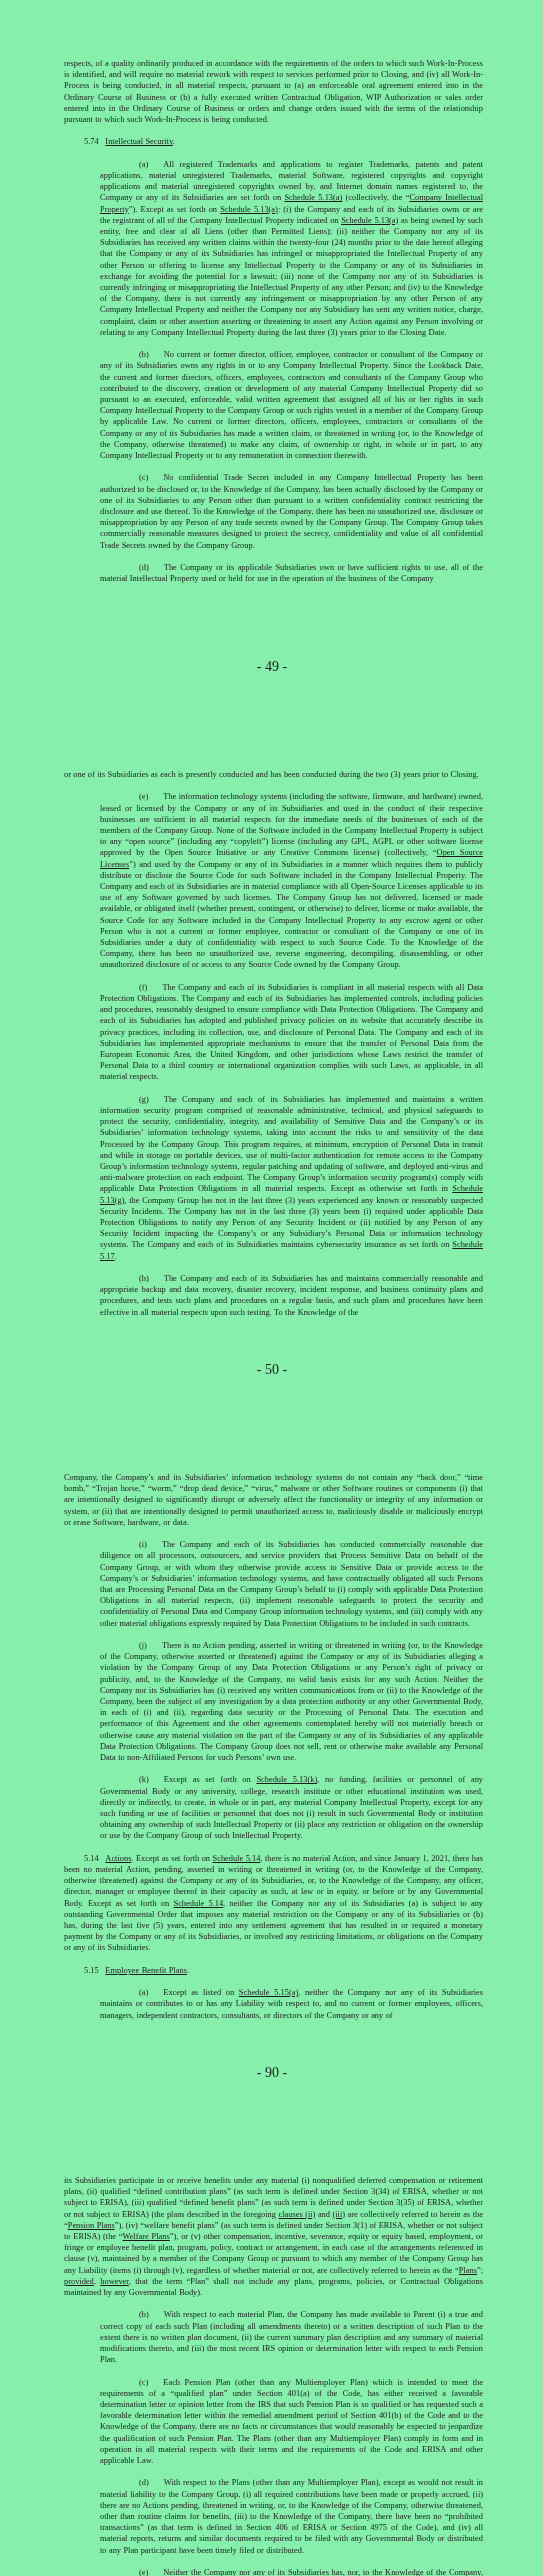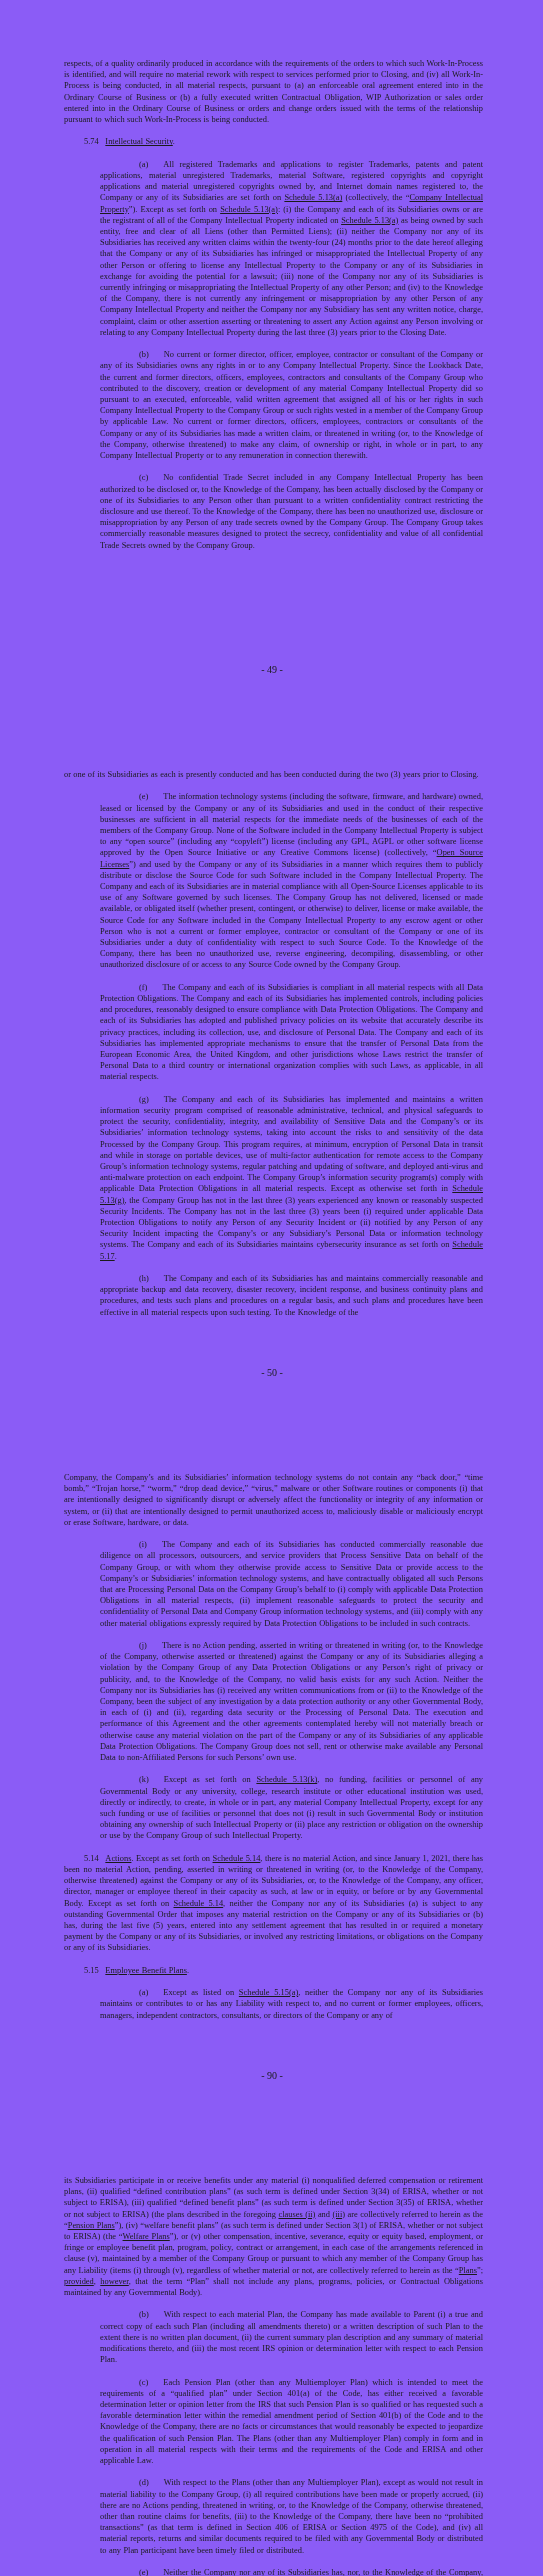--- a/index.html
+++ b/index.html
@@ -1,41 +1,42 @@
 <!DOCTYPE html>
 <html style="font-size:8.2px"><head>
 <meta charset="utf-8">
 <style>
   html,body{margin:0;padding:0;background:#ffffff;}
   body{width:544px;height:2813px;font-family:"Liberation Serif","DejaVu Serif",serif;color:#1b1b1b;}
   .doc{width:544px;}
-  .page{position:relative;height:703px;box-sizing:border-box;padding:66px 61px 0 64px;overflow:hidden;background:#8b5cf6;}
+  .page{position:relative;height:703px;box-sizing:border-box;padding:66px 61px 0 64px;overflow:hidden;background:#86efac;}
   .page:first-child{padding-top:58px;}
   .para{margin:0 0 11.2px 0;font-size:8.4px;line-height:11.2px;text-align:justify;word-spacing:0.3px;}
   .cont{text-indent:0;}
   .heading{text-indent:20px;}
   .section{text-indent:20px;}
   .sub{text-indent:39px;margin-left:36px;}
   .u{text-decoration:underline;text-underline-offset:1px;}
   .tab{display:inline-block;}
   .tab-sm{width:6.7px;}
   .tab-lg{width:15px;}
-  .page-number{position:absolute;left:0;right:0;bottom:28px;text-align:center;font-size:10px;color:#1b1b1b;}
+  .page-number{position:absolute;left:0;right:0;bottom:28px;text-align:center;font-size:14px;color:#1b1b1b;}
 </style>
 </head>
 <body>
 
 <div class="doc">
     <div class="page">
       <div>
         <p class="para cont"><span>respects, of a quality ordinarily produced in accordance with the requirements of the orders to which such Work-In-Process is identified, and will require no material rework with respect to services performed prior to Closing, and (iv) all Work-In-Process is being conducted, in all material respects, pursuant to (a) an enforceable oral agreement entered into in the Ordinary Course of Business or (b) a fully executed written Contractual Obligation, WIP Authorization or sales order entered into in the Ordinary Course of Business or orders and change orders issued with the terms of the relationship pursuant to which such Work-In-Process is being conducted.</span></p>
         <p class="para heading"><span>5.74</span><span class="tab tab-sm"></span><span class="u">Intellectual Security</span><span>.</span></p>
         <p class="para sub"><span>(a)</span><span class="tab tab-lg"></span><span>All registered Trademarks and applications to register Trademarks, patents and patent applications, material unregistered Trademarks, material Software, registered copyrights and copyright applications and material unregistered copyrights owned by, and Internet domain names registered to, the Company or any of its Subsidiaries are set forth on </span><span class="u">Schedule 5.13(a)</span><span> (collectively, the “</span><span class="u">Company Intellectual Property</span><span>”). Except as set forth on </span><span class="u">Schedule 5.13(a)</span><span>: (i) the Company and each of its Subsidiaries owns or are the registrant of all of the Company Intellectual Property indicated on </span><span class="u">Schedule 5.13(a)</span><span> as being owned by such entity, free and clear of all Liens (other than Permitted Liens); (ii) neither the Company nor any of its Subsidiaries has received any written claims within the twenty-four (24) months prior to the date hereof alleging that the Company or any of its Subsidiaries has infringed or misappropriated the Intellectual Property of any other Person or offering to license any Intellectual Property to the Company or any of its Subsidiaries in exchange for avoiding the potential for a lawsuit; (iii) none of the Company nor any of its Subsidiaries is currently infringing or misappropriating the Intellectual Property of any other Person; and (iv) to the Knowledge of the Company, there is not currently any infringement or misappropriation by any other Person of any Company Intellectual Property and neither the Company nor any Subsidiary has sent any written notice, charge, complaint, claim or other assertion asserting or threatening to assert any Action against any Person involving or relating to any Company Intellectual Property during the last three (3) years prior to the Closing Date.</span></p>
         <p class="para sub"><span>(b)</span><span class="tab tab-lg"></span><span>No current or former director, officer, employee, contractor or consultant of the Company or any of its Subsidiaries owns any rights in or to any Company Intellectual Property. Since the Lookback Date, the current and former directors, officers, employees, contractors and consultants of the Company Group who contributed to the discovery, creation or development of any material Company Intellectual Property did so pursuant to an executed, enforceable, valid written agreement that assigned all of his or her rights in such Company Intellectual Property to the Company Group or such rights vested in a member of the Company Group by applicable Law.  No current or former directors, officers, employees, contractors or consultants of the Company or any of its Subsidiaries has made a written claim, or threatened in writing (or, to the Knowledge of the Company, otherwise threatened) to make any claim, of ownership or right, in whole or in part, to any Company Intellectual Property or to any remuneration in connection therewith.</span></p>
         <p class="para sub"><span>(c)</span><span class="tab tab-lg"></span><span>No confidential Trade Secret included in any Company Intellectual Property has been authorized to be disclosed or, to the Knowledge of the Company, has been actually disclosed by the Company or one of its Subsidiaries to any Person other than pursuant to a written confidentiality contract restricting the disclosure and use thereof. To the Knowledge of the Company, there has been no unauthorized use, disclosure or misappropriation by any Person of any trade secrets owned by the Company Group. The Company Group takes commercially reasonable measures designed to protect the secrecy, confidentiality and value of all confidential Trade Secrets owned by the Company Group.</span></p>
+        <p class="para sub"><span>(d)</span><span class="tab tab-lg"></span><span>The Company or its applicable Subsidiaries own or have sufficient rights to use, all of the material Intellectual Property used or held for use in the operation of the business of the Company</span></p>
       </div>
       <div class="page-number">- 49 -</div>
     </div>
     <div class="page">
       <div>
         <p class="para cont"><span>or one of its Subsidiaries as each is presently conducted and has been conducted during the two (3) years prior to Closing.</span></p>
         <p class="para sub"><span>(e)</span><span class="tab tab-lg"></span><span>The information technology systems (including the software, firmware, and hardware) owned, leased or licensed by the Company or any of its Subsidiaries and used in the conduct of their respective businesses are sufficient in all material respects for the immediate needs of the businesses of each of the members of the Company Group. None of the Software included in the Company Intellectual Property is subject to any “open source” (including any “copyleft”) license (including any GPL, AGPL or other software license approved by the Open Source Initiative or any Creative Commons license) (collectively, “</span><span class="u">Open Source Licenses</span><span>”) and used by the Company or any of its Subsidiaries in a manner which requires them to publicly distribute or disclose the Source Code for such Software included in the Company Intellectual Property. The Company and each of its Subsidiaries are in material compliance with all Open-Source Licenses applicable to its use of any Software governed by such licenses. The Company Group has not delivered, licensed or made available, or obligated itself (whether present, contingent, or otherwise) to deliver, license or make available, the Source Code for any Software included in the Company Intellectual Property to any escrow agent or other Person who is not a current or former employee, contractor or consultant of the Company or one of its Subsidiaries under a duty of confidentiality with respect to such Source Code. To the Knowledge of the Company, there has been no unauthorized use, reverse engineering, decompiling, disassembling, or other unauthorized disclosure of or access to any Source Code owned by the Company Group.</span></p>
         <p class="para sub"><span>(f)</span><span class="tab tab-lg"></span><span>The Company and each of its Subsidiaries is compliant in all material respects with all Data Protection Obligations.  The Company and each of its Subsidiaries has implemented controls, including policies and procedures, reasonably designed to ensure compliance with Data Protection Obligations. The Company and each of its Subsidiaries has adopted and published privacy policies on its website that accurately describe its privacy practices, including its collection, use, and disclosure of Personal Data.  The Company and each of its Subsidiaries has implemented appropriate mechanisms to ensure that the transfer of Personal Data from the European Economic Area, the United Kingdom, and other jurisdictions whose Laws restrict the transfer of Personal Data to a third country or international organization complies with such Laws, as applicable, in all material respects.</span></p>
         <p class="para sub"><span>(g)</span><span class="tab tab-lg"></span><span>The Company and each of its Subsidiaries has implemented and maintains a written information security program comprised of reasonable administrative, technical, and physical safeguards to protect the security, confidentiality, integrity, and availability of Sensitive Data and the Company’s or its Subsidiaries’ information technology systems, taking into account the risks to and sensitivity of the data Processed by the Company Group.  This program requires, at minimum, encryption of Personal Data in transit and while in storage on portable devices, use of multi-factor authentication for remote access to the Company Group’s information technology systems, regular patching and updating of software, and deployed anti-virus and anti-malware protection on each endpoint.  The Company Group’s information security program(s) comply with applicable Data Protection Obligations in all material respects. Except as otherwise set forth in </span><span class="u">Schedule 5.13(g)</span><span>, the Company Group has not in the last three (3) years experienced any known or reasonably suspected Security Incidents. The Company has not in the last three (3) years been (i) required under applicable Data Protection Obligations to notify any Person of any Security Incident or (ii) notified by any Person of any Security Incident impacting the Company’s or any Subsidiary’s Personal Data or information technology systems. The Company and each of its Subsidiaries maintains cybersecurity insurance as set forth on </span><span class="u">Schedule 5.17</span><span>.</span></p>
         <p class="para sub"><span>(h)</span><span class="tab tab-lg"></span><span>The Company and each of its Subsidiaries has and maintains commercially reasonable and appropriate backup and data recovery, disaster recovery, incident response, and business continuity plans and procedures, and tests such plans and procedures on a regular basis, and such plans and procedures have been effective in all material respects upon such testing. To the Knowledge of the</span></p>

